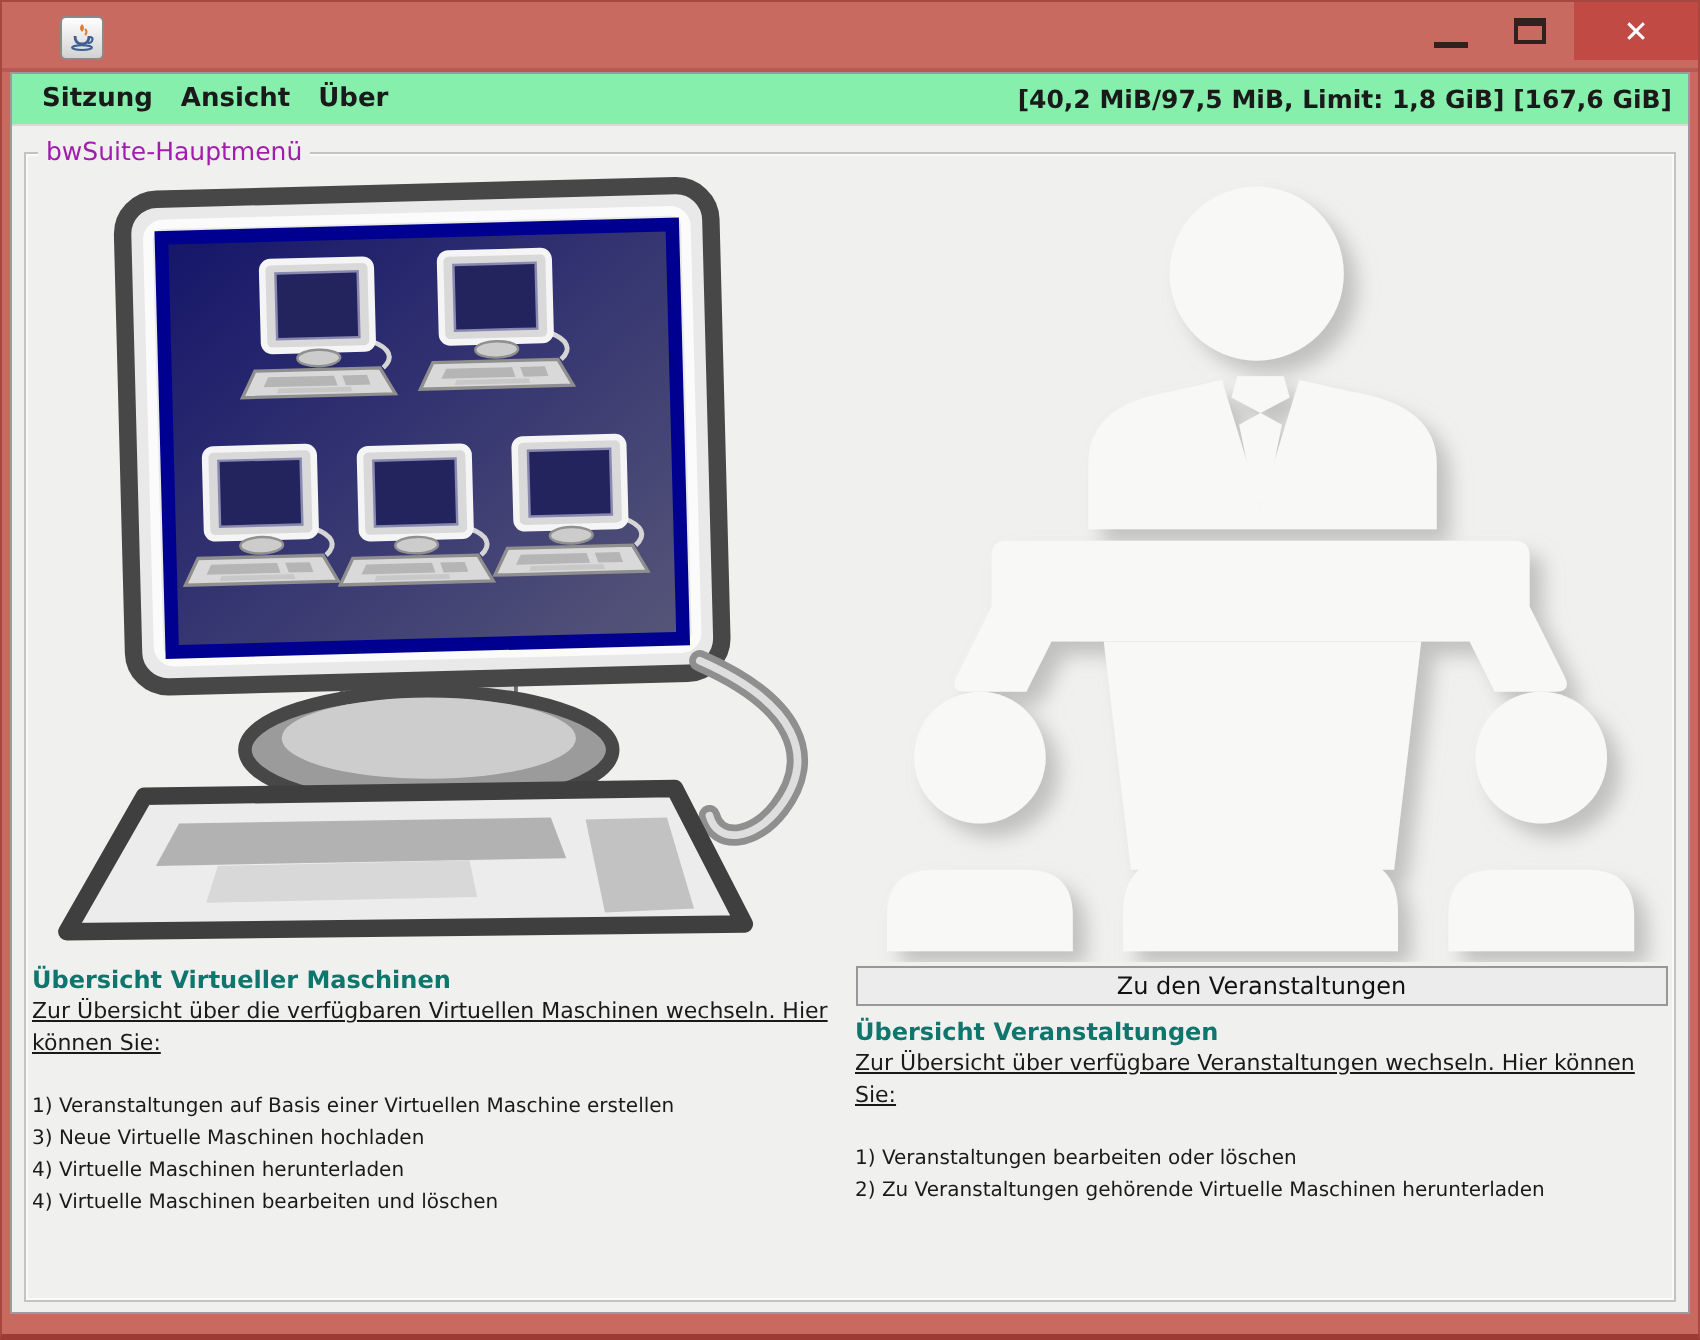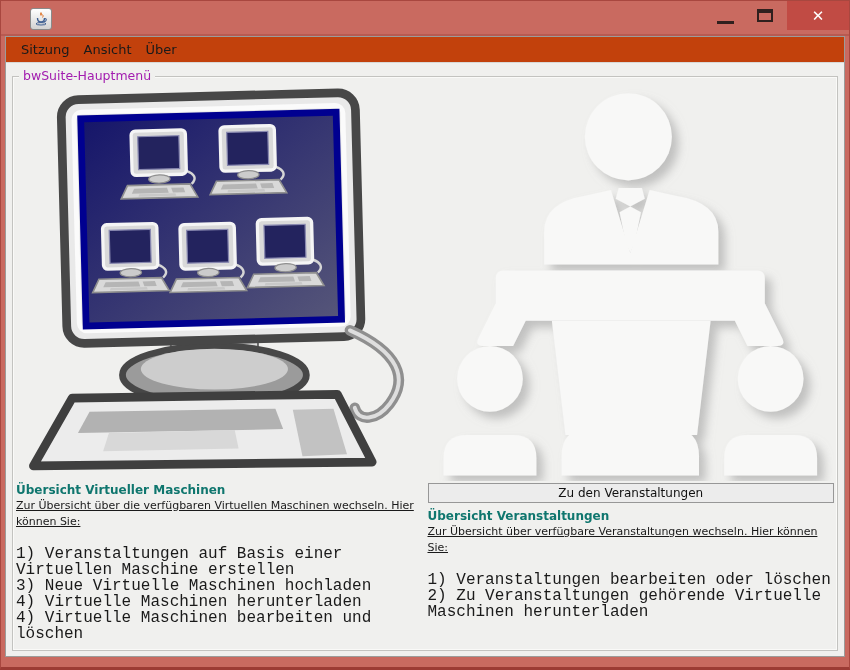--- a/index.html
+++ b/index.html
@@ -17,41 +17,41 @@
   .controls { position:absolute; right:0; top:0; height:29px; display:flex; align-items:center; }
   .ctl { display:inline-flex; align-items:center; justify-content:center; height:29px; cursor:default; }
   .ctl-min { width:36px; } .ctl-max { width:44px; }
   .min-glyph { width:17px; height:3px; background:#30201e; margin-top:14px; }
   .max-glyph { width:16px; height:13px; border:2px solid #30201e; border-top:4px solid #30201e; background:transparent; }
   .ctl-close { width:62px; height:29px; background:#C14B44; color:#ffffff; font-size:15px; font-weight:bold; }
 
   
   .app { flex:1 1 auto; margin:0 4px 10px 4px; background:#f0f0ee; display:flex; flex-direction:column;
          border:1px solid #9c9c9a; }
-  .menubar { height:26px; flex:0 0 26px; background:#c2410c; border-bottom:1px solid #d8d8d6;
-             display:flex; align-items:center; padding:0 8px; font-size:13px; color:#1a1a1a; }
+  .menubar { height:26px; flex:0 0 26px; background:#86efac; border-bottom:1px solid #d8d8d6;
+             display:flex; align-items:center; padding:0 8px; font-size:13px; color:#1a1a1a;font-weight:bold; }
   .menu-item { padding:0 7px; }
   .mem-status { margin-left:auto; font-size:12.5px; color:#1a1a1a; white-space:nowrap; }
 
   .content { flex:1 1 auto; position:relative; padding:12px 6px 6px 6px; }
   .titled-border { position:absolute; left:6px; right:6px; top:13px; bottom:5px;
                    border:1px solid #c3c3c0; box-shadow:inset 0 0 0 1px #fafaf8; }
   .tb-label { position:absolute; left:13px; top:5px; background:#f0f0ee; padding:0 4px;
               font-size:12.5px; color:#a21caf; z-index:2; }
 
   .columns { position:absolute; left:10px; right:10px; top:20px; bottom:6px; display:flex; gap:5px; }
   .col { flex:1 1 0; width:50%; display:flex; flex-direction:column; }
   .illustration { height:398px; flex:0 0 398px; overflow:hidden; }
   .go-button { height:20px; flex:0 0 20px; margin:2px 0 4px 0; width:100%;
                background:#ececec; border:1px solid #979797; font-family:"DejaVu Sans","Liberation Sans",sans-serif;
                font-size:12px; color:#111; line-height:16px; cursor:default; }
   .heading { font-size:12px; font-weight:bold; color:#0f766e; margin:2px 0 1px 0; }
   .desc { font-size:11px; color:#1a1a1a; line-height:16px;text-decoration:underline; }
   .item-list { margin-top:16px; }
-  .item-list div { font-size:16px; color:#1a1a1a; line-height:16px;font-family:Liberation Mono, monospace; }
+  .item-list div { font-size:10px; color:#1a1a1a; line-height:16px; }
 </style>
 </head>
 <body>
 
 <div class="window">
 
   <div class="titlebar">
     <div class="java-btn">
       <svg width="16" height="16" viewBox="0 0 16 16">
         <path d="M8,1 Q10,3 8,5 Q6,3 8,1 Z" fill="#e07b35"></path>
@@ -73,20 +73,21 @@
         </span>
     </div>
   </div>
 
   <div class="app">
 
     <div class="menubar">
       <span class="menu-item">Sitzung</span>
       <span class="menu-item">Ansicht</span>
       <span class="menu-item">Über</span>
+      <span class="mem-status">[40,2 MiB/97,5 MiB, Limit: 1,8 GiB] [167,6 GiB]</span>
     </div>
 
     <div class="content">
       <div class="titled-border"></div>
       <span class="tb-label">bwSuite-Hauptmenü</span>
 
       <div class="columns">
 
         <div class="col">
           <div class="illustration">

